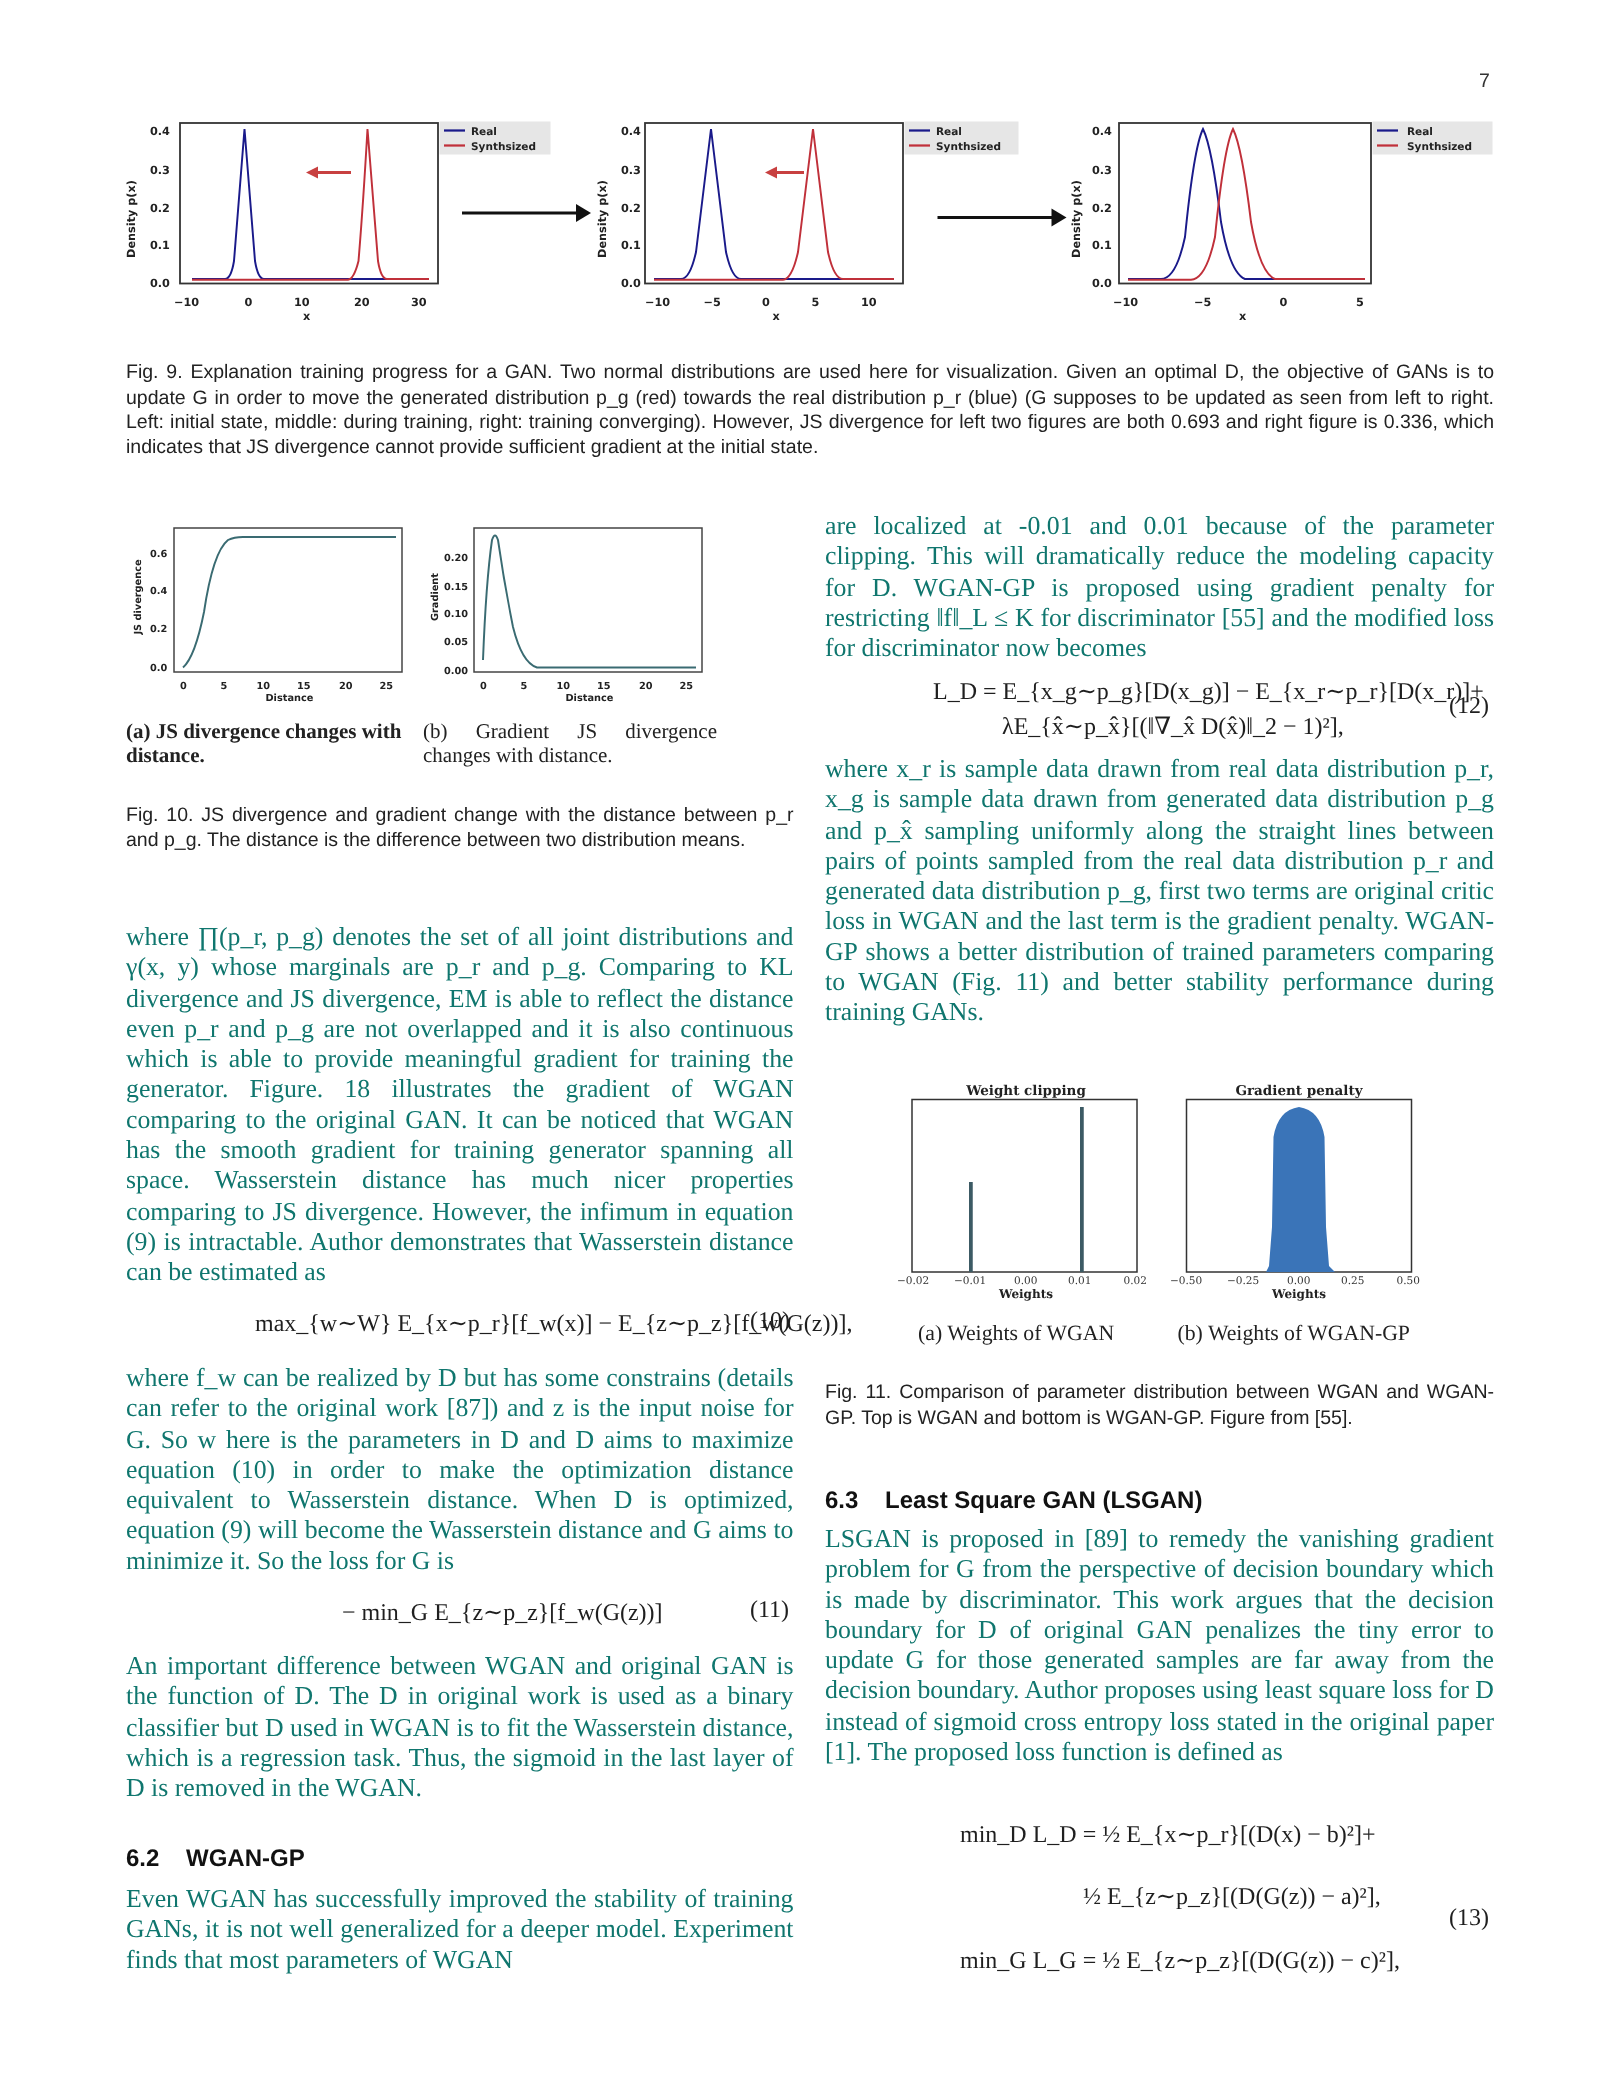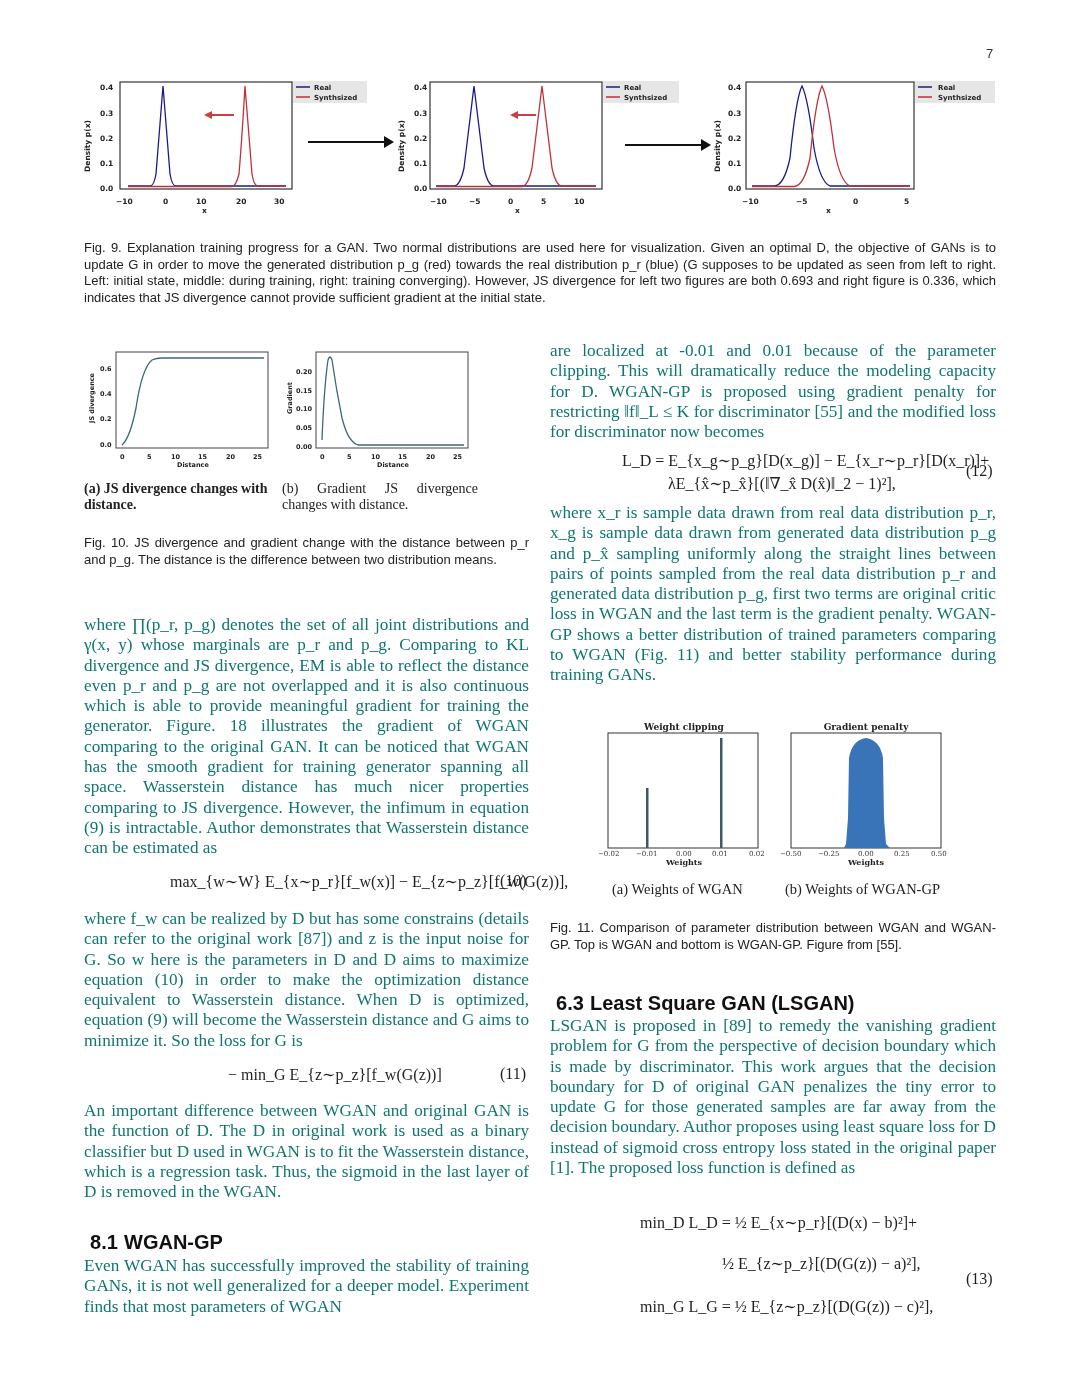--- a/index.html
+++ b/index.html
@@ -16,21 +16,21 @@
 
   .caption9 { top: 240px; left: 84px; width: 912px; font-size: 13px; line-height: 16.5px; text-align: justify; color: #222; }
 
   
   .col-left { left: 84px; width: 445px; }
   .col-right { left: 550px; width: 446px; }
   .body-text { font-family: "Liberation Serif", "DejaVu Serif", serif; font-size: 17.2px; line-height: 20.3px; text-align: justify; color: #0f766e; }
   .eq { font-family: "Liberation Serif", "DejaVu Serif", serif; font-size: 16px; color: #1f1f1f; position: absolute; }
   .subcap { font-family: "Liberation Serif", "DejaVu Serif", serif; font-size: 14px; line-height: 16px; color: #222; }
   .figcap { font-family: "Liberation Sans", sans-serif; font-size: 13px; line-height: 16.5px; text-align: justify; color: #222; }
-  .section-title { font-family: "Liberation Sans", sans-serif; font-weight: bold; font-size: 20px; color: #111; text-align: center; }
+  .section-title { font-family: "Liberation Sans", sans-serif; font-weight: bold; font-size: 16px; color: #111; }
   .section-title .num { display: inline-block; width: 40px; }
 </style>
 </head>
 <body>
 
 <div class="abs page-num sans">7</div>
 
 <div class="fig9-plot" style="left:84px;">
   <svg viewBox="0 0 300 140">
     <g font-family="DejaVu Sans, sans-serif" font-size="7.5" font-weight="bold" fill="#222">
@@ -172,21 +172,21 @@
 <div class="eq" style="left:500px; top:872px;">(10)</div>
 
 <div class="abs body-text col-left" style="top:909px;">where f_w can be realized by D but has some constrains (details can refer to the original work [87]) and z is the input noise for G. So w here is the parameters in D and D aims to maximize equation (10) in order to make the optimization distance equivalent to Wasserstein distance. When D is optimized, equation (9) will become the Wasserstein distance and G aims to minimize it. So the loss for G is</div>
 
 <div class="eq" style="left:228px; top:1065px;">− min_G E_{z∼p_z}[f_w(G(z))]</div>
 <div class="eq" style="left:500px; top:1065px;">(11)</div>
 
 <div class="abs body-text col-left" style="top:1101px;">An important difference between WGAN and original GAN is the function of D. The D in original work is used as a binary classifier but D used in WGAN is to fit the Wasserstein distance, which is a regression task. Thus, the sigmoid in the last layer of D is removed in the WGAN.</div>
 
 <div class="abs section-title" style="left:84px; top:1231px;">
-  <span class="num">8.1</span><span>WGAN-GP</span>
+  <span class="num">6.2</span><span>WGAN-GP</span>
 </div>
 
 <div class="abs body-text col-left" style="top:1256px;">Even WGAN has successfully improved the stability of training GANs, it is not well generalized for a deeper model. Experiment finds that most parameters of WGAN</div>
 
 <div class="abs body-text col-right" style="top:341px;">are localized at -0.01 and 0.01 because of the parameter clipping. This will dramatically reduce the modeling capacity for D. WGAN-GP is proposed using gradient penalty for restricting ‖f‖_L ≤ K for discriminator [55] and the modified loss for discriminator now becomes</div>
 
 <div class="eq" style="left:622px; top:451px;">L_D = E_{x_g∼p_g}[D(x_g)] − E_{x_r∼p_r}[D(x_r)]+</div>
 <div class="eq" style="left:668px; top:474px;">λE_{x̂∼p_x̂}[(‖∇_x̂ D(x̂)‖_2 − 1)²],</div>
 <div class="eq" style="left:966px; top:462px;">(12)</div>
 

